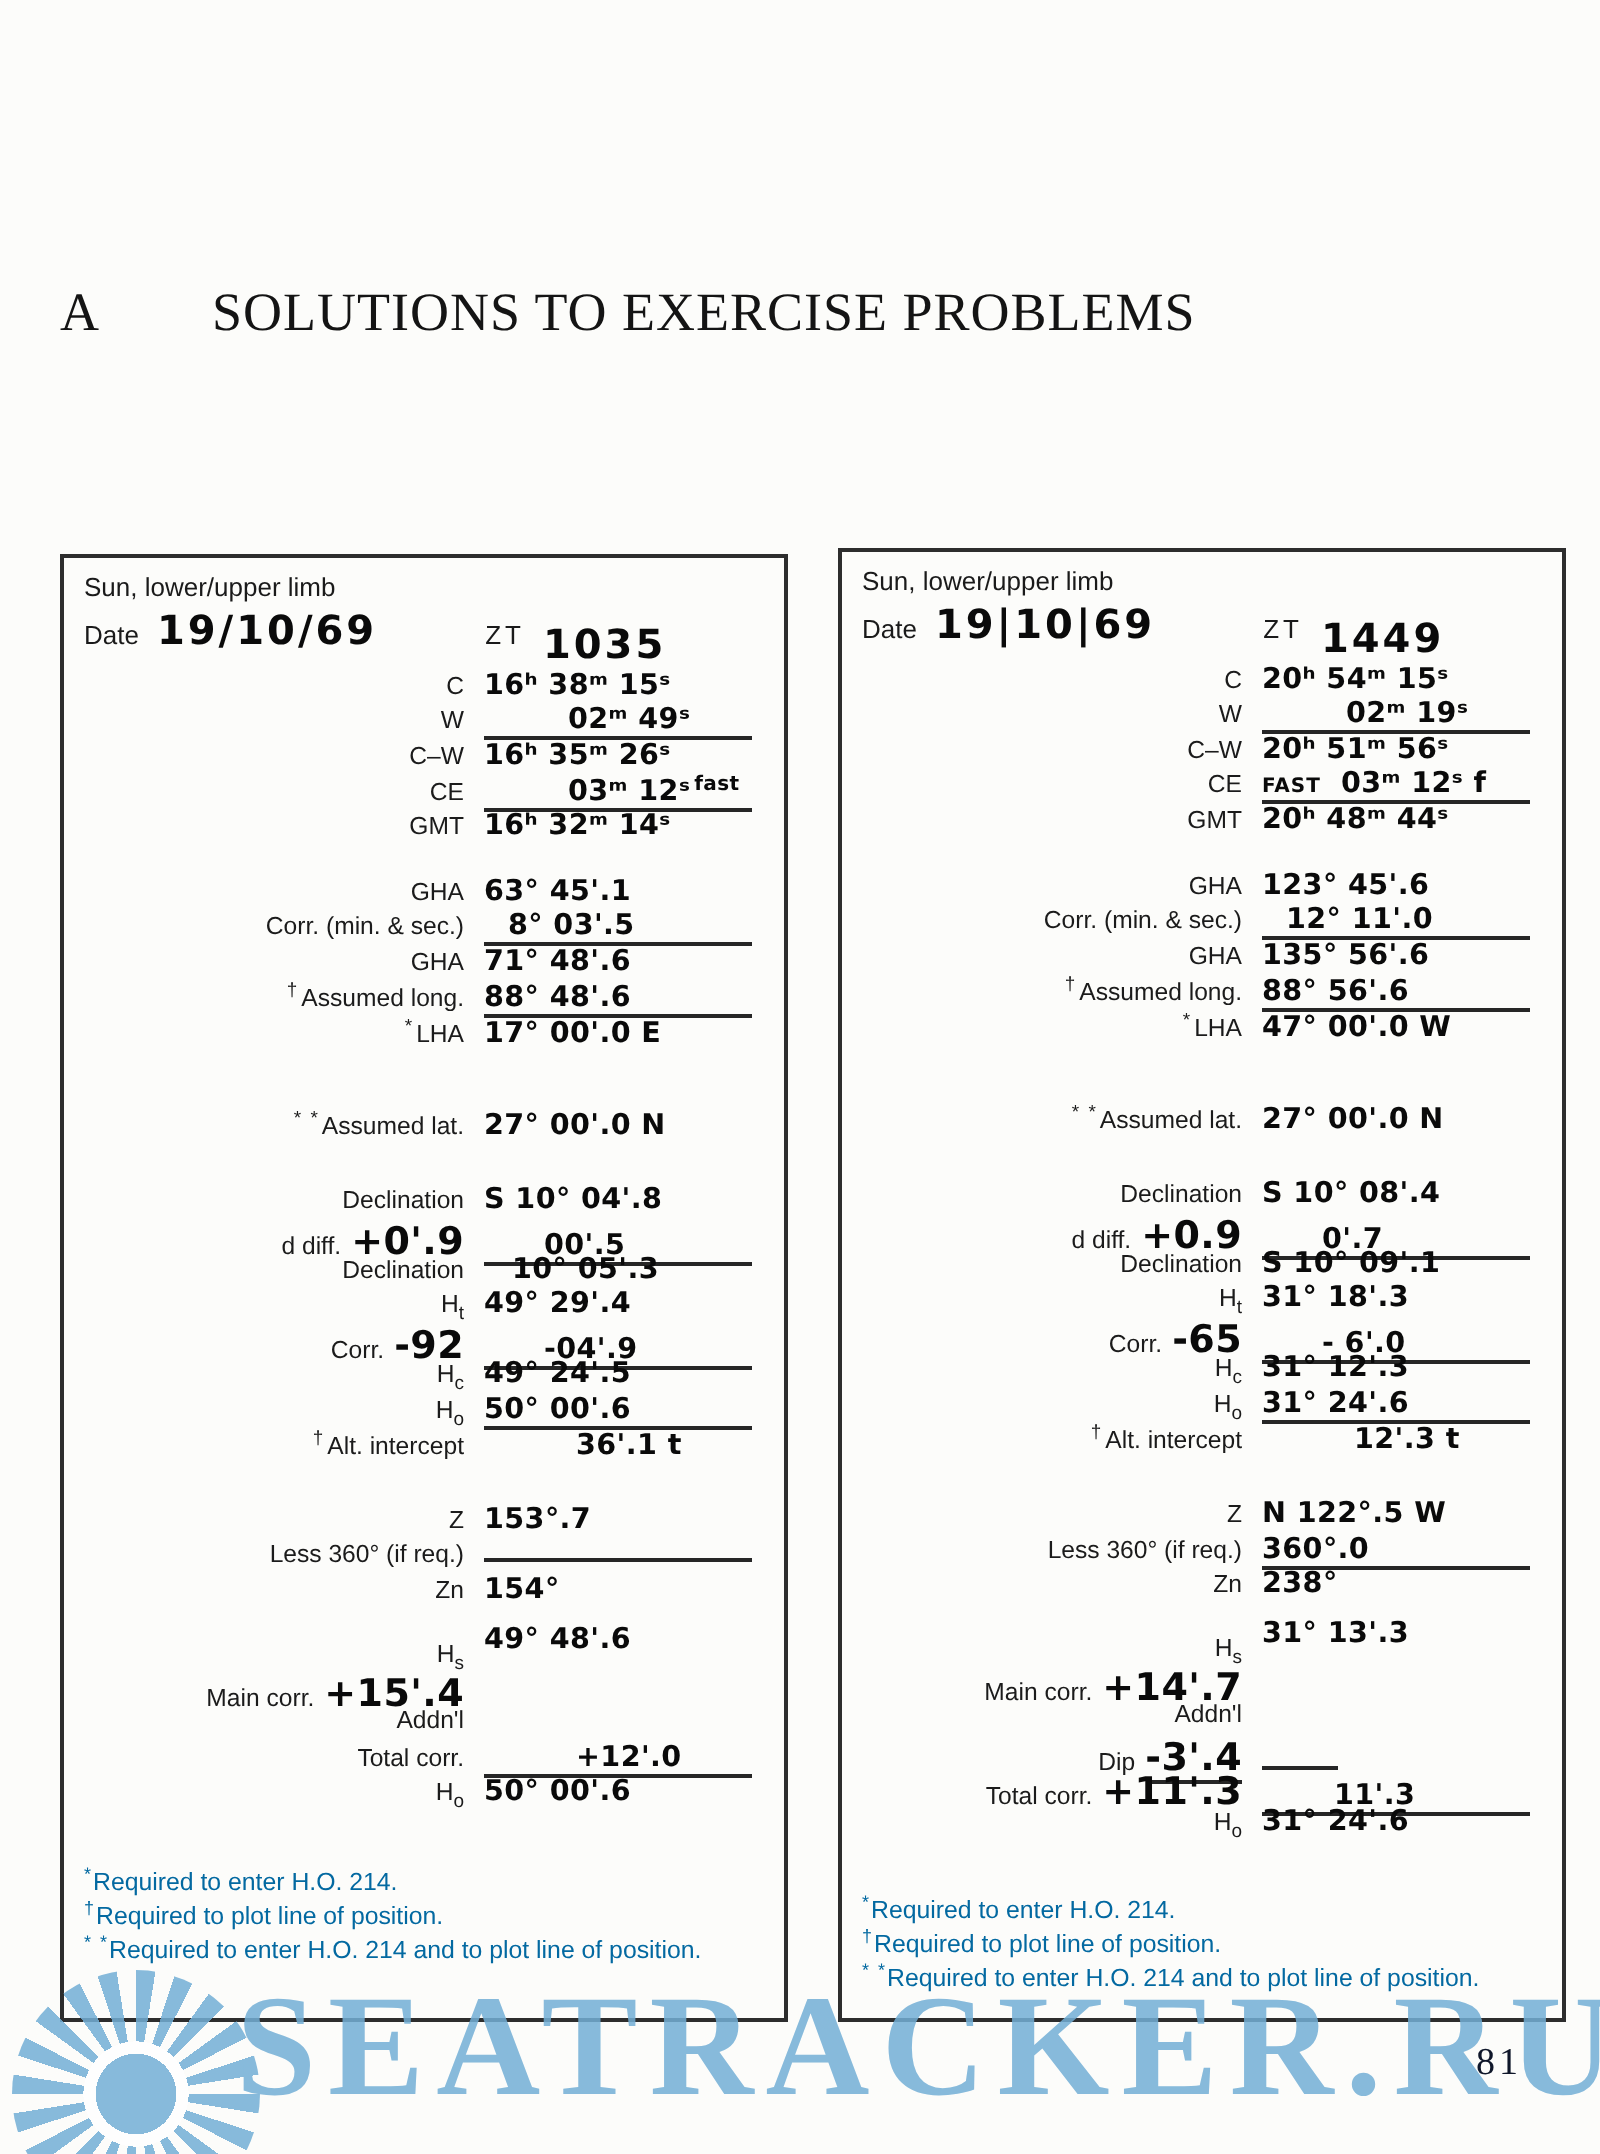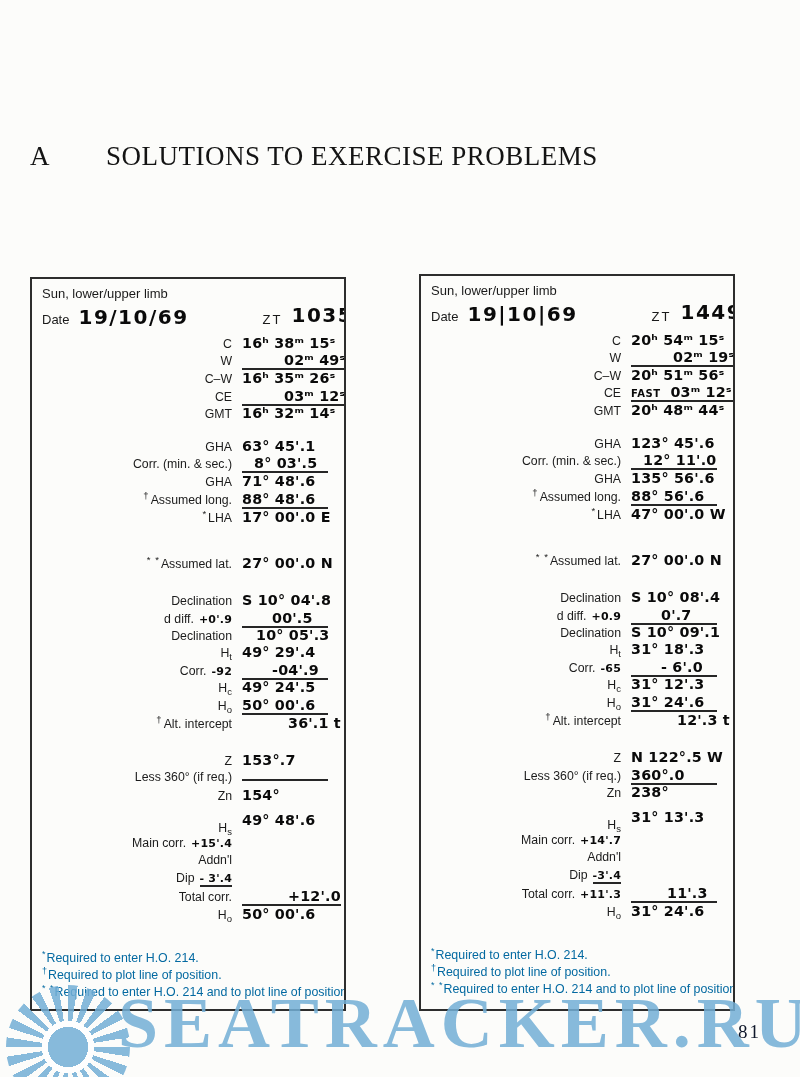--- a/index.html
+++ b/index.html
@@ -10,39 +10,39 @@
   }
   
   .title-row{
     position:absolute;left:30px;top:141px;display:flex;
     font-family:"Liberation Serif",serif;font-size:27px;color:#141414;
     letter-spacing:0.5px;
   }
   .sec-letter{width:76px;}
   
   .sheet{
-    position:absolute;width:316px;box-sizing:border-box;
+    position:absolute;width:364px;box-sizing:border-box;
     border:2px solid #2d2d2d;padding:7px 0 0 10px;overflow:hidden;
     background:transparent;
   }
   #sheet-left{left:30px;top:277px;height:734px;}
   #sheet-right{left:419px;top:274px;height:737px;}
   .shead{font-size:13px;line-height:15px;color:#1a1a1a;}
   .hline2{display:flex;align-items:baseline;margin-top:2px;height:24px;}
   .dlabel,.zlabel{font-size:13px;color:#1a1a1a;}
   .zlabel{letter-spacing:2px;}
   .hw{font-family:"DejaVu Sans",sans-serif;font-weight:700;color:#0a0a0a;font-size:14.3px;letter-spacing:0.2px;}
   .hw-lg{font-size:20px;letter-spacing:1.5px;margin-left:9px;}
-  .zt-group{margin-left:74px;display:flex;align-items:flex-end;}
+  .zt-group{margin-left:54px;display:flex;align-items:flex-start;}
   
   .row{display:flex;align-items:baseline;height:17.4px;font-size:12.3px;}
   .lbl{flex:0 0 190px;text-align:right;white-space:nowrap;color:#1b1b1b;}
   .lbl sub{font-size:9.5px;}
   .mark{font-size:9.5px;vertical-align:super;letter-spacing:1px;margin-right:1px;}
-  .note{margin-left:5px;font-size:11px;}
+  .note{margin-left:5px;font-size:19px;}
   .val{flex:1 1 auto;margin:0 16px 0 10px;white-space:nowrap;position:relative;}
   .rule .val{border-bottom:2px solid #262626;}
   .rule-short .val{border-bottom:2px solid #262626;margin-right:112px;}
   .rule-short .note{border-bottom:2px solid #262626;}
   .supnote{font-size:10px;vertical-align:super;margin-left:2px;font-weight:700;}
   .pre{font-size:10px;margin-right:10px;letter-spacing:0.5px;}
   .ind42{padding-left:42px;}.ind30{padding-left:30px;}.ind12{padding-left:12px;}
   .ind14{padding-left:14px;}.ind46{padding-left:46px;}.ind36{padding-left:36px;}
   .raise .val{top:-7px;}
   .sec-time{margin-top:8px;}
@@ -200,24 +200,20 @@
         <span class="val"><span class="hw">49° 48'.6</span></span>
       </div>
     <div class="row">
         <span class="lbl"><span>Main corr.</span><span class="note hw">+15'.4</span></span>
         <span class="val"></span>
       </div>
     <div class="row">
         <span class="lbl">Addn'l</span>
         <span class="val"></span>
       </div>
-    <div class="row rule-short">
-        <span class="lbl"><span>Dip</span><span class="note hw">- 3'.4</span></span>
-        <span class="val"></span>
-      </div>
     <div class="row rule">
         <span class="lbl">Total corr.</span>
         <span class="val ind46"><span class="hw">+12'.0</span></span>
       </div>
     <div class="row">
         <span class="lbl"><span>H</span><sub>o</sub></span>
         <span class="val"><span class="hw">50° 00'.6</span></span>
       </div>
   </div>
 

